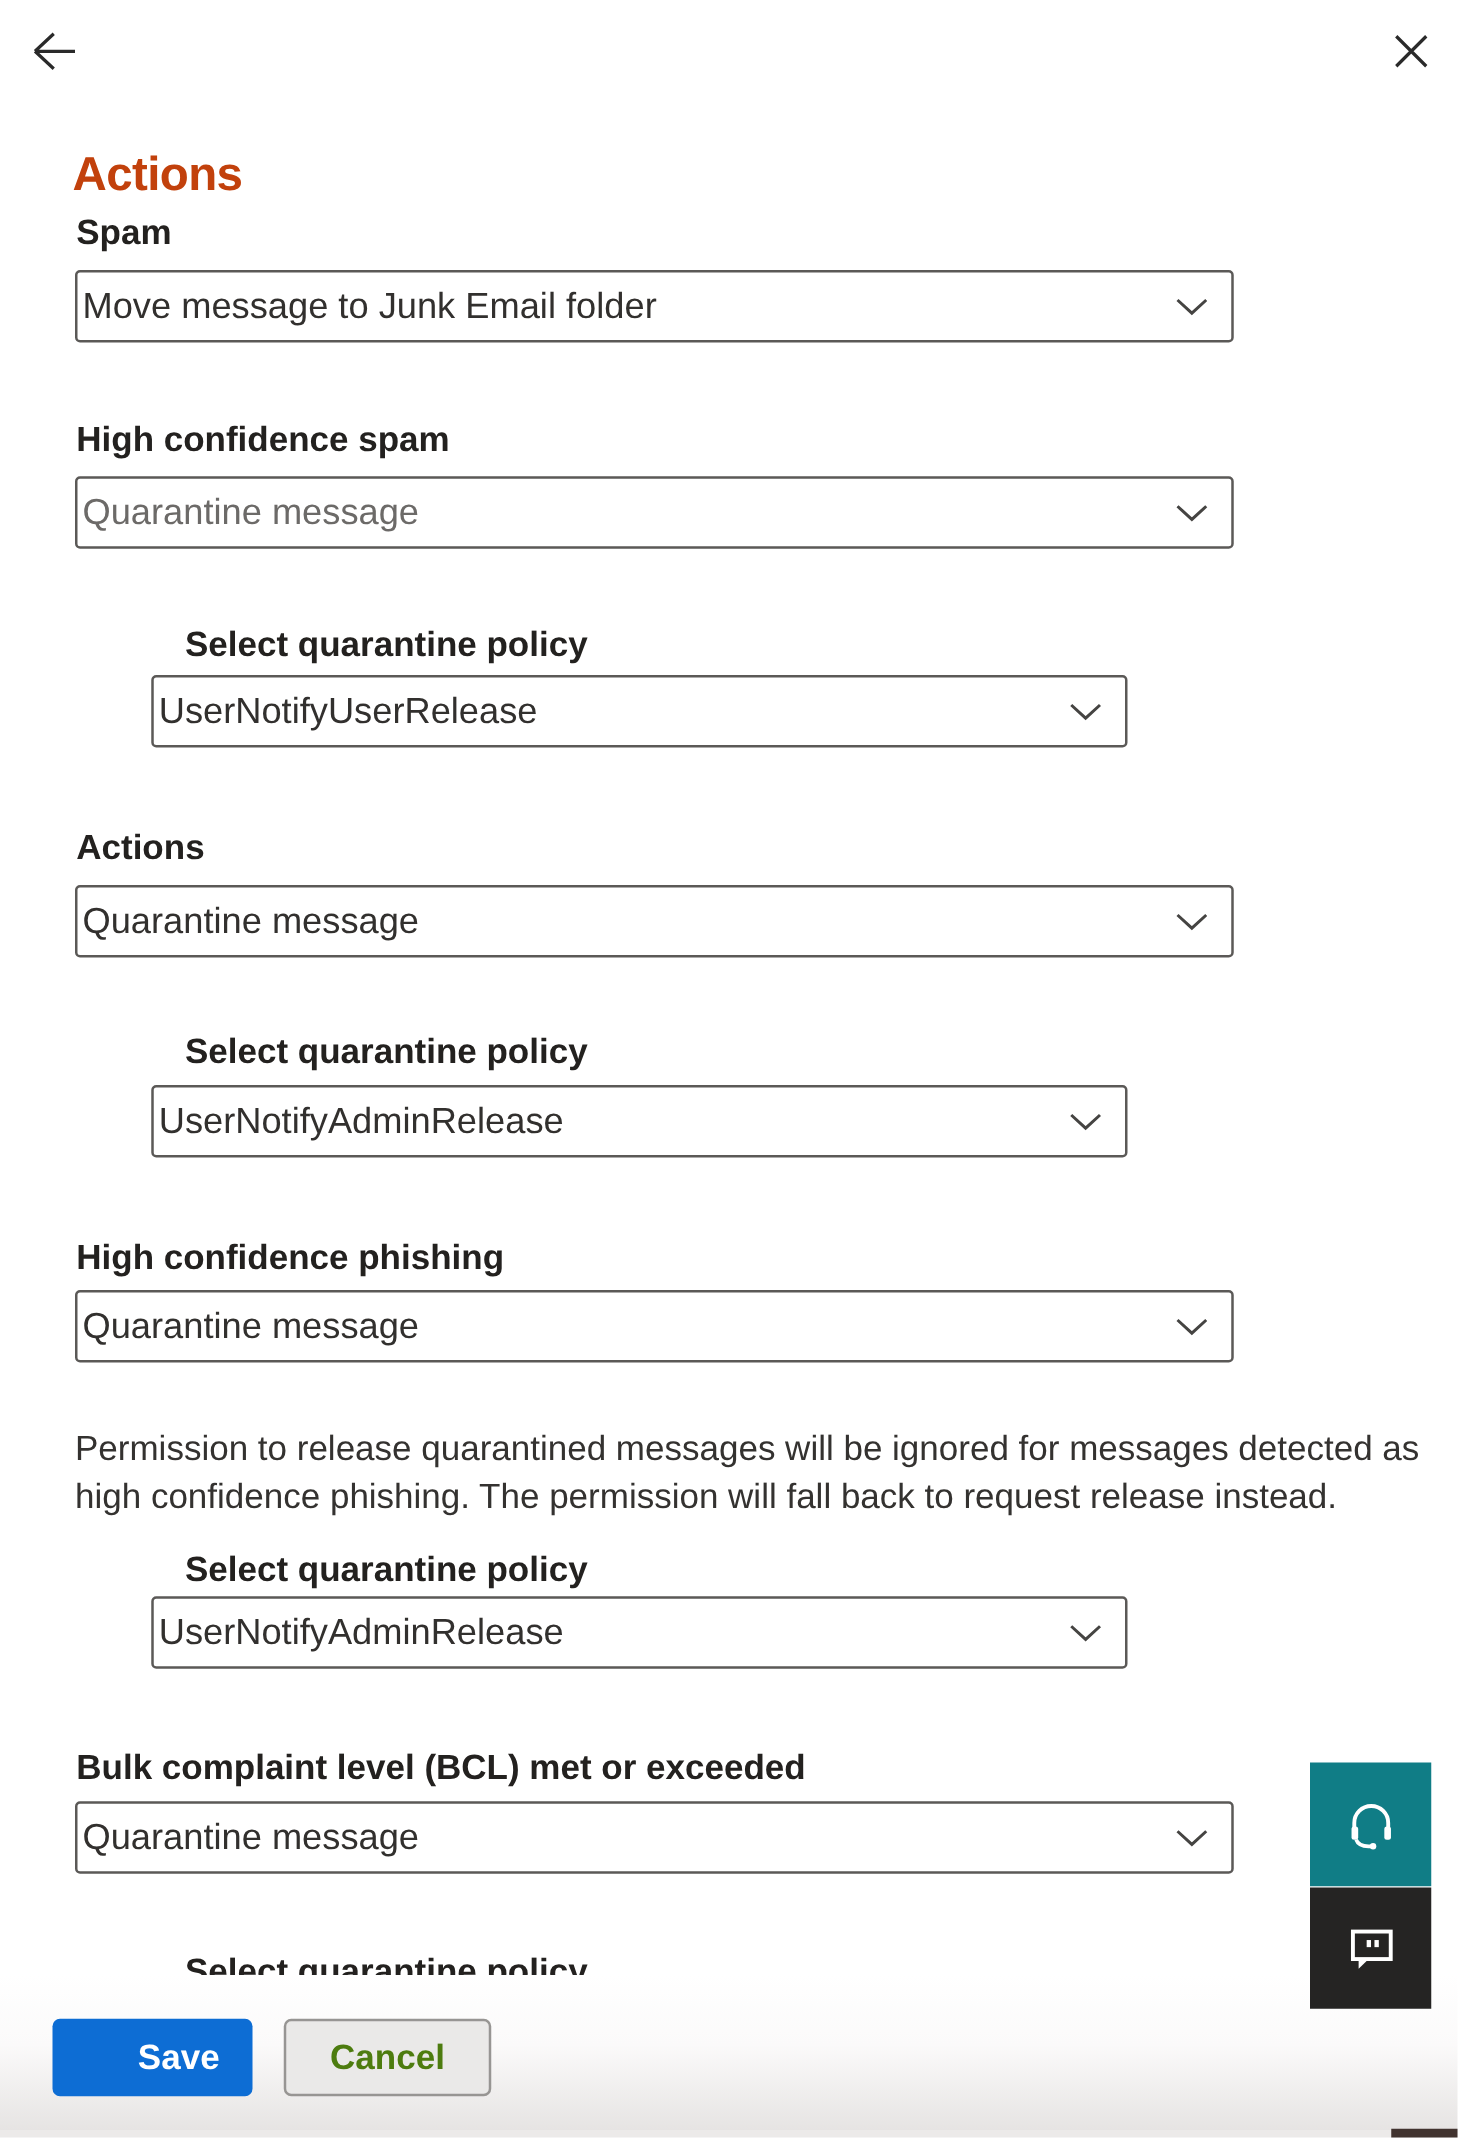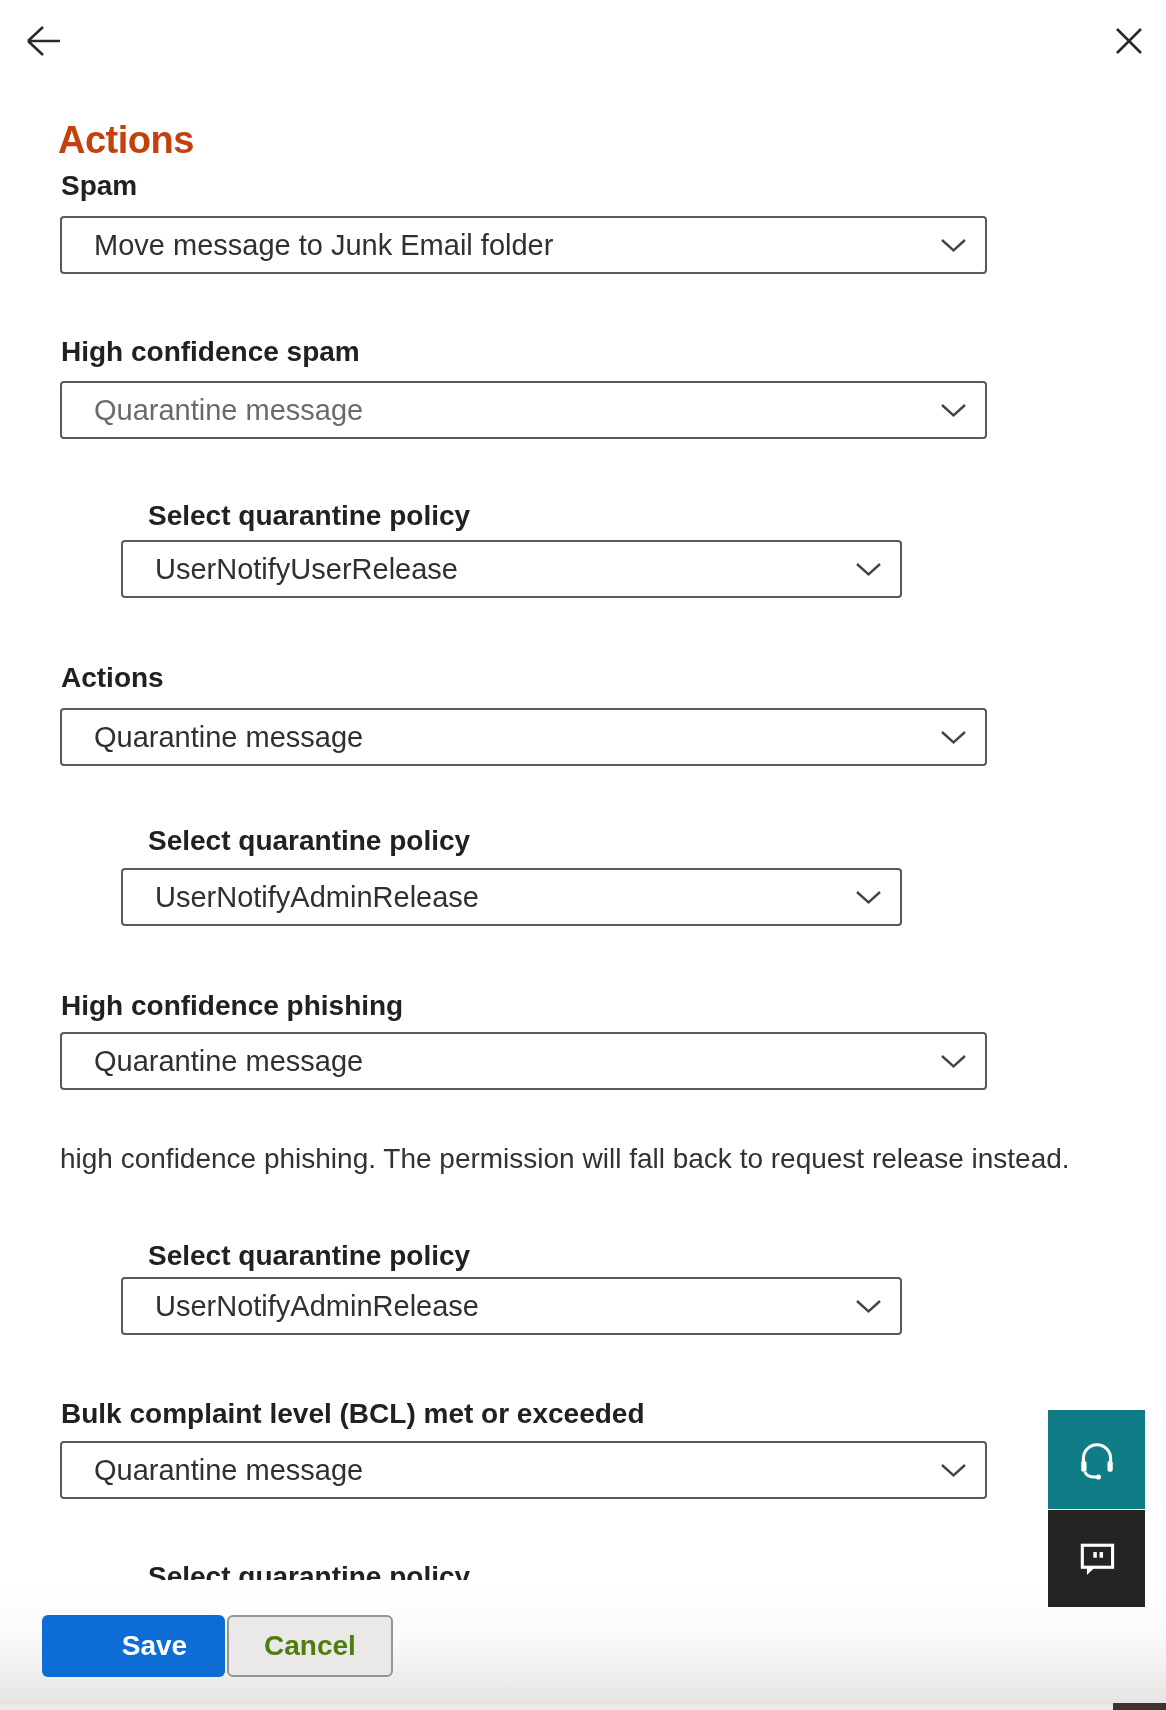--- a/index.html
+++ b/index.html
@@ -33,21 +33,21 @@
 
   
   .dd{
     position:absolute;left:60px;width:927px;height:58px;
     border:2px solid #5b5957;border-radius:4px;background:#fff;
     display:flex;align-items:center;box-sizing:border-box;
     cursor:pointer;
   }
   .dd.indent{left:121px;width:781px;}
   .dd .ddv{
-    padding-left:32px;font-size:29px;color:#32302e;white-space:nowrap;
+    padding-left:4px;font-size:29px;color:#32302e;white-space:nowrap;
     overflow:hidden;flex:1 1 auto;
   }
   .dd .ddv.muted{color:#6c6a68;}
   .dd .chev{flex:0 0 auto;margin-right:18px;}
 
   
   .note{
     position:absolute;left:60px;top:1140px;
     font-size:28px;color:#343230;line-height:38px;
   }
@@ -66,21 +66,21 @@
     position:absolute;left:1113px;top:1703px;width:53px;height:7px;
     background:#41332f;
   }
 
   .btn{
     position:absolute;top:1615px;height:62px;border-radius:6px;
     font-family:"Liberation Sans", sans-serif;
     font-size:28px;font-weight:600;cursor:pointer;
     display:flex;align-items:center;justify-content:center;
   }
-  .btn-save{left:42px;width:183px;background:#0d6dd4;border:none;color:#ffffff;padding-left:48px;}
+  .btn-save{left:42px;width:160px;background:#0d6dd4;border:none;color:#ffffff;padding-left:48px;}
   .btn-cancel{left:227px;width:166px;background:#eae9e8;border:2px solid #979593;color:#4d7c0f;box-sizing:border-box;}
 
   
   .float-btn{
     position:absolute;left:1048px;width:97px;border:none;cursor:pointer;
     display:flex;align-items:center;justify-content:center;padding:0;
   }
   .float-support{top:1410px;height:99px;background:#107d86;}
   .float-feedback{top:1510px;height:97px;background:#252423;}
 </style>
@@ -142,20 +142,21 @@
 
 <div class="lbl" style="top:990px">High confidence phishing</div>
 <div class="dd" style="top:1032px">
   <span class="ddv">Quarantine message</span>
   <svg class="chev" width="27" height="15" viewBox="0 0 27 15" fill="none">
       <path d="M2 2 L13.5 12.5 L25 2" stroke="#454442" stroke-width="2.4"></path>
     </svg>
 </div>
 
 <div class="note">
+  <div>Permission to release quarantined messages will be ignored for messages detected as</div>
   <div>high confidence phishing. The permission will fall back to request release instead.</div>
 </div>
 
 <div class="lbl indent" style="top:1240px">Select quarantine policy</div>
 <div class="dd indent" style="top:1277px">
   <span class="ddv">UserNotifyAdminRelease</span>
   <svg class="chev" width="27" height="15" viewBox="0 0 27 15" fill="none">
       <path d="M2 2 L13.5 12.5 L25 2" stroke="#454442" stroke-width="2.4"></path>
     </svg>
 </div>

